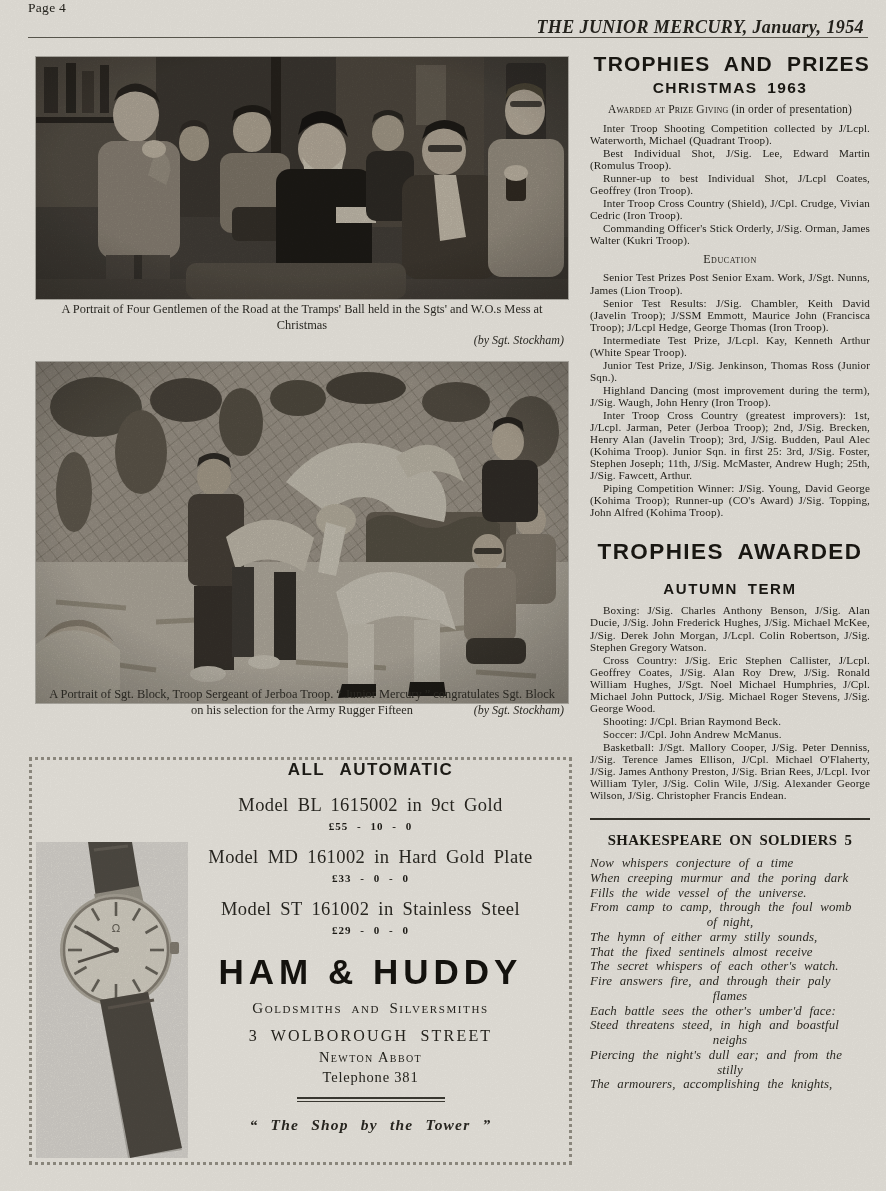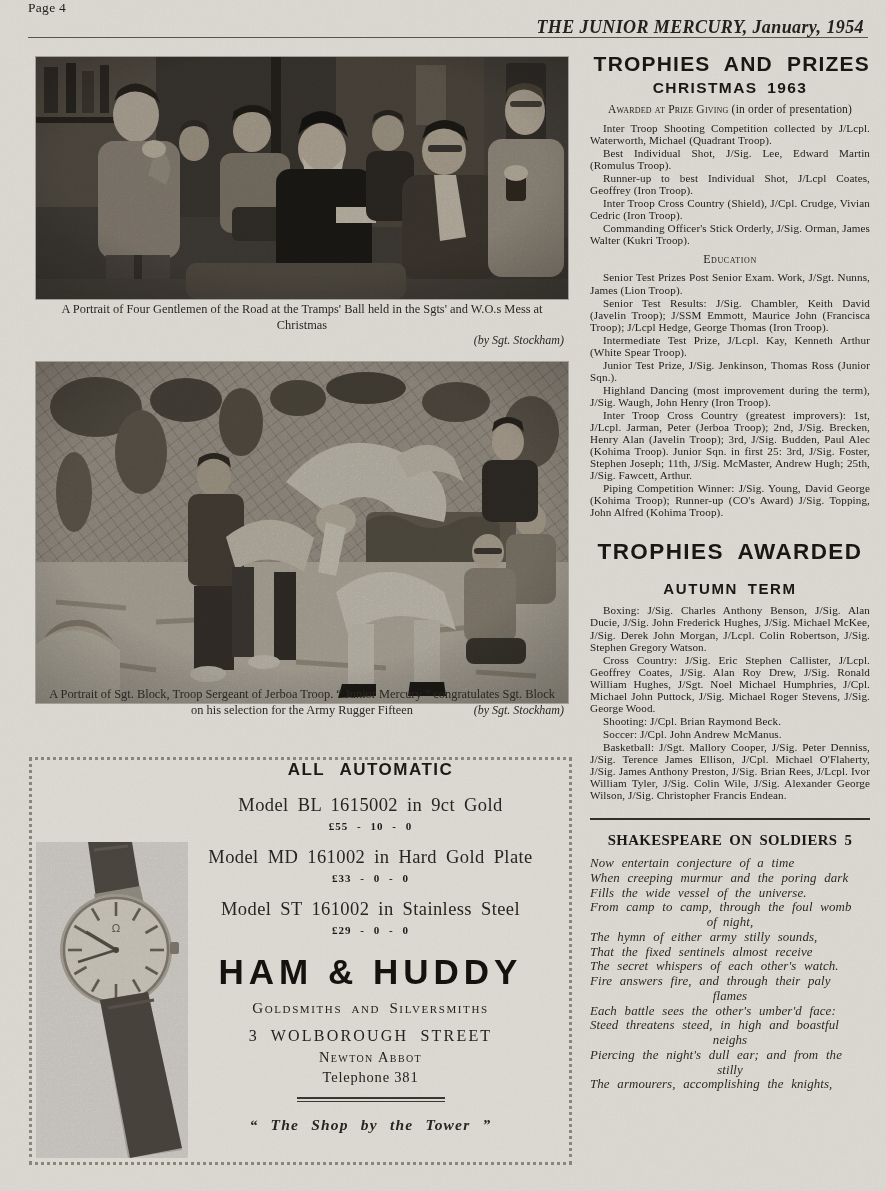--- a/index.html
+++ b/index.html
@@ -326,21 +326,21 @@
         <p class="bp">Shooting: J/Cpl. Brian Raymond Beck.</p>
         <p class="bp">Soccer: J/Cpl. John Andrew McManus.</p>
         <p class="bp">Basketball: J/Sgt. Mallory Cooper, J/Sig. Peter Denniss, J/Sig. Terence James Ellison, J/Cpl. Michael O'Flaherty, J/Sig. James Anthony Preston, J/Sig. Brian Rees, J/Lcpl. Ivor William Tyler, J/Sig. Colin Wile, J/Sig. Alexander George Wilson, J/Sig. Christopher Francis Endean.</p>
       </div>
   </div>
 
   <div class="shx-rule"></div>
   <div class="shx-title">SHAKESPEARE ON SOLDIERS 5</div>
 
   <div class="poem">
-    <div class="poem-line">Now entertain conjecture of a time</div>
+    <div class="poem-line">Now whispers conjecture of a time</div>
     <div class="poem-line">When creeping murmur and the poring dark</div>
     <div class="poem-line">Fills the wide vessel of the universe.</div>
     <div class="poem-line">From camp to camp, through the foul womb</div>
     <div class="poem-line wrap-center">of night,</div>
     <div class="poem-line">The hymn of either army stilly sounds,</div>
     <div class="poem-line">That the fixed sentinels almost receive</div>
     <div class="poem-line">The secret whispers of each other's watch.</div>
     <div class="poem-line">Fire answers fire, and through their paly</div>
     <div class="poem-line wrap-center">flames</div>
     <div class="poem-line">Each battle sees the other's umber'd face:</div>

